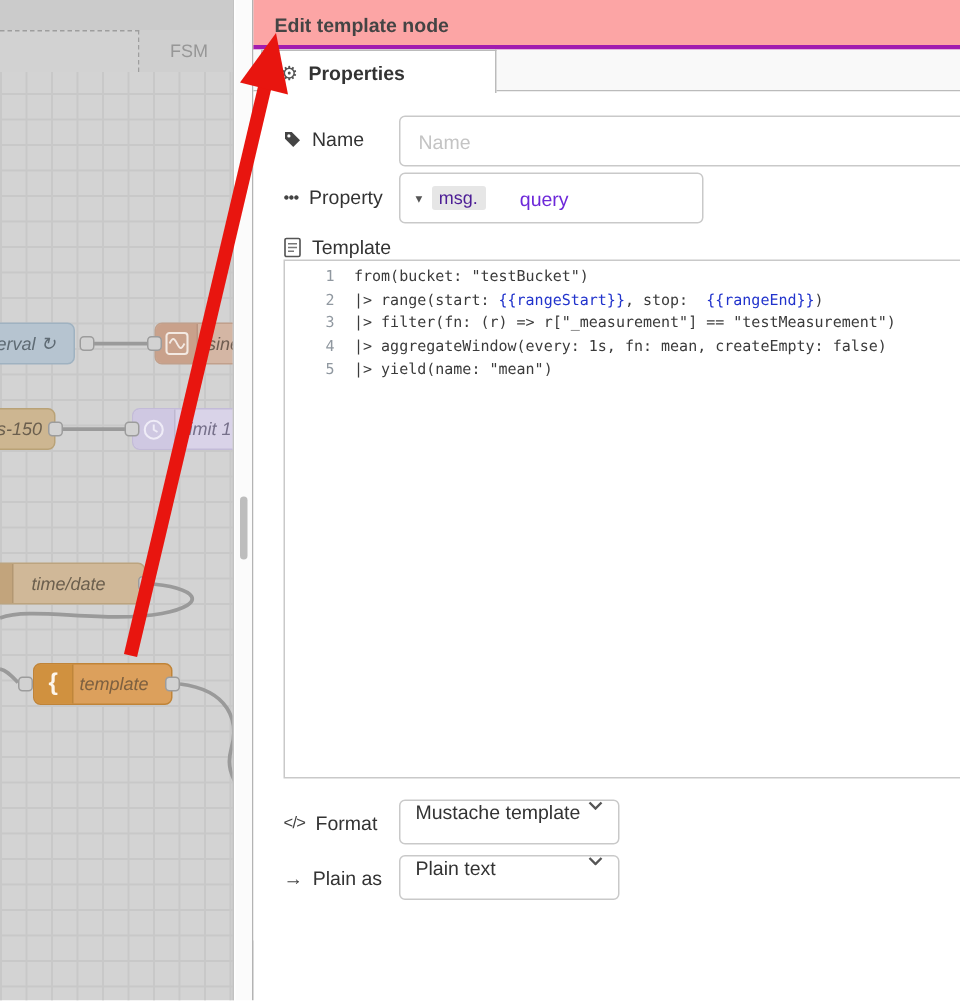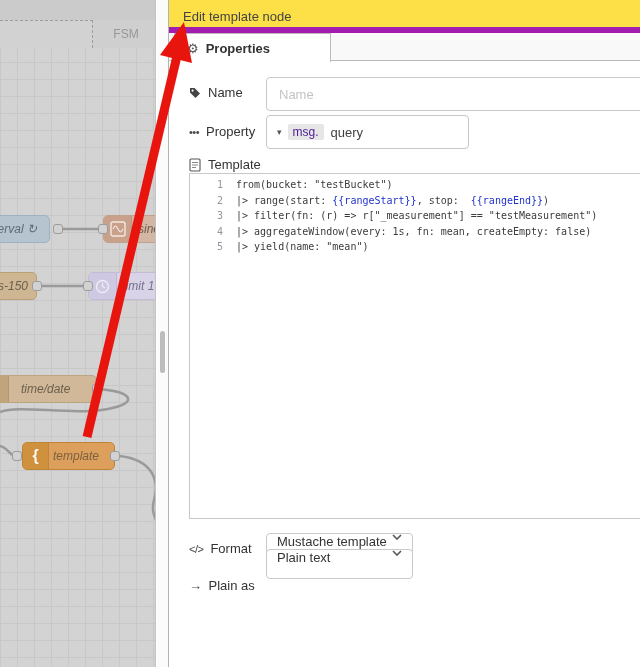--- a/index.html
+++ b/index.html
@@ -49,22 +49,22 @@
                           font-size:16px; font-style:normal; font-weight:bold; }
   #node-template .nlabel { padding-left:4px; }
 
   #gutter { position:absolute; left:157px; top:0; width:11px; height:667px; background:#fbfbfb; }
   #gutter .thumb { position:absolute; left:3px; top:331px; width:5px; height:42px;
                    background:#bdbdbd; border-radius:2.5px; }
 
   
   #dialog { position:absolute; left:168px; top:0; width:472px; height:667px;
             background:#fff; border-left:1px solid #b3b3b3; z-index:10; }
-  #dlg-header { height:33px; background:#fde047; border-bottom:6px solid #a21caf;
-                line-height:33px; padding-left:14px; font-size:13px; font-weight:normal; color:#444; }
+  #dlg-header { height:33px; background:#fca5a5; border-bottom:3px solid #a21caf;
+                line-height:33px; padding-left:14px; font-size:13px; font-weight:bold; color:#444; }
   #dlg-toolbar { height:38px; background:#f3f3f3; border-bottom:1px solid #e4e4e4; }
   #btn-delete { margin:7px 0 0 7px; width:59px; height:26px; background:#fff;
                 border:1px solid #ccc; border-radius:2px; color:#999; font-size:13px;
                 font-family:"Liberation Sans",sans-serif; }
   #dlg-tabs { position:relative; height:28px; border-bottom:1px solid #bbb; background:#f9f9f9; }
   #tab-properties { position:absolute; left:5px; top:0; width:157px; height:29px; background:#fff;
                     border:1px solid #bbb; border-bottom:none; z-index:2;
                     display:flex; align-items:center; padding-left:12px; gap:7px;
                     font-size:13px; font-weight:bold; color:#333; }
   .gear { font-size:13px; color:#555; font-weight:normal; }
@@ -76,35 +76,35 @@
   .txticon { font-size:11px; color:#444; letter-spacing:-0.5px; }
   #name-input { position:absolute; left:97px; top:16px; width:600px; height:34px;
                 border:1px solid #c9c9c9; border-radius:4px; padding-left:12px;
                 font-size:13px; color:#333; font-family:"Liberation Sans",sans-serif; }
   #name-input::placeholder { color:#c4c4c4; }
   #prop-widget { position:absolute; left:97px; top:54px; width:203px; height:34px;
                  border:1px solid #c9c9c9; border-radius:4px; background:#fff;
                  display:flex; align-items:center; padding-left:10px; }
   #prop-widget .type-tag { background:#e6e6e6; border-radius:2px; padding:1px 5px;
                            margin-left:6px; font-size:12px; color:#4c1d95; }
-  #prop-widget .prop-value { margin-left:7px; font-size:13px; color:#404040; }
+  #prop-widget .prop-value { margin-left:23px; font-size:13px; color:#6d28d9; }
 
   #code-editor { position:absolute; left:20px; top:112px; width:470px; height:346px;
                  border:1px solid #c9c9c9; background:#fff; padding-top:3px; overflow:hidden; }
   .ed-line { display:flex; height:15.5px; line-height:15.5px;
              font-family:"DejaVu Sans Mono", monospace; font-size:10px; }
   .ed-num { width:46px; text-align:right; padding-right:13px; color:#9098a0; flex:none; }
   .ed-code { white-space:pre; color:#3b3b3b; }
   .seg-mustache { color:#2133cc;text-align:right; }
 
   .dd-select { position:absolute; left:97px; width:147px; height:30px; border:1px solid #c9c9c9;
                border-radius:4px; background:#fff; display:flex; align-items:flex-start;
                justify-content:space-between; padding:0 10px; font-size:13px; color:#333; }
   #format-select { top:472px; }
-  #output-select { top:488px; }
+  #output-select { top:509px; }
 
   
   #arrow-layer { position:absolute; left:0; top:0; width:640px; height:667px;
                  z-index:50; pointer-events:none; }
 </style>
 </head>
 <body>
 
 <div id="canvas">
 

